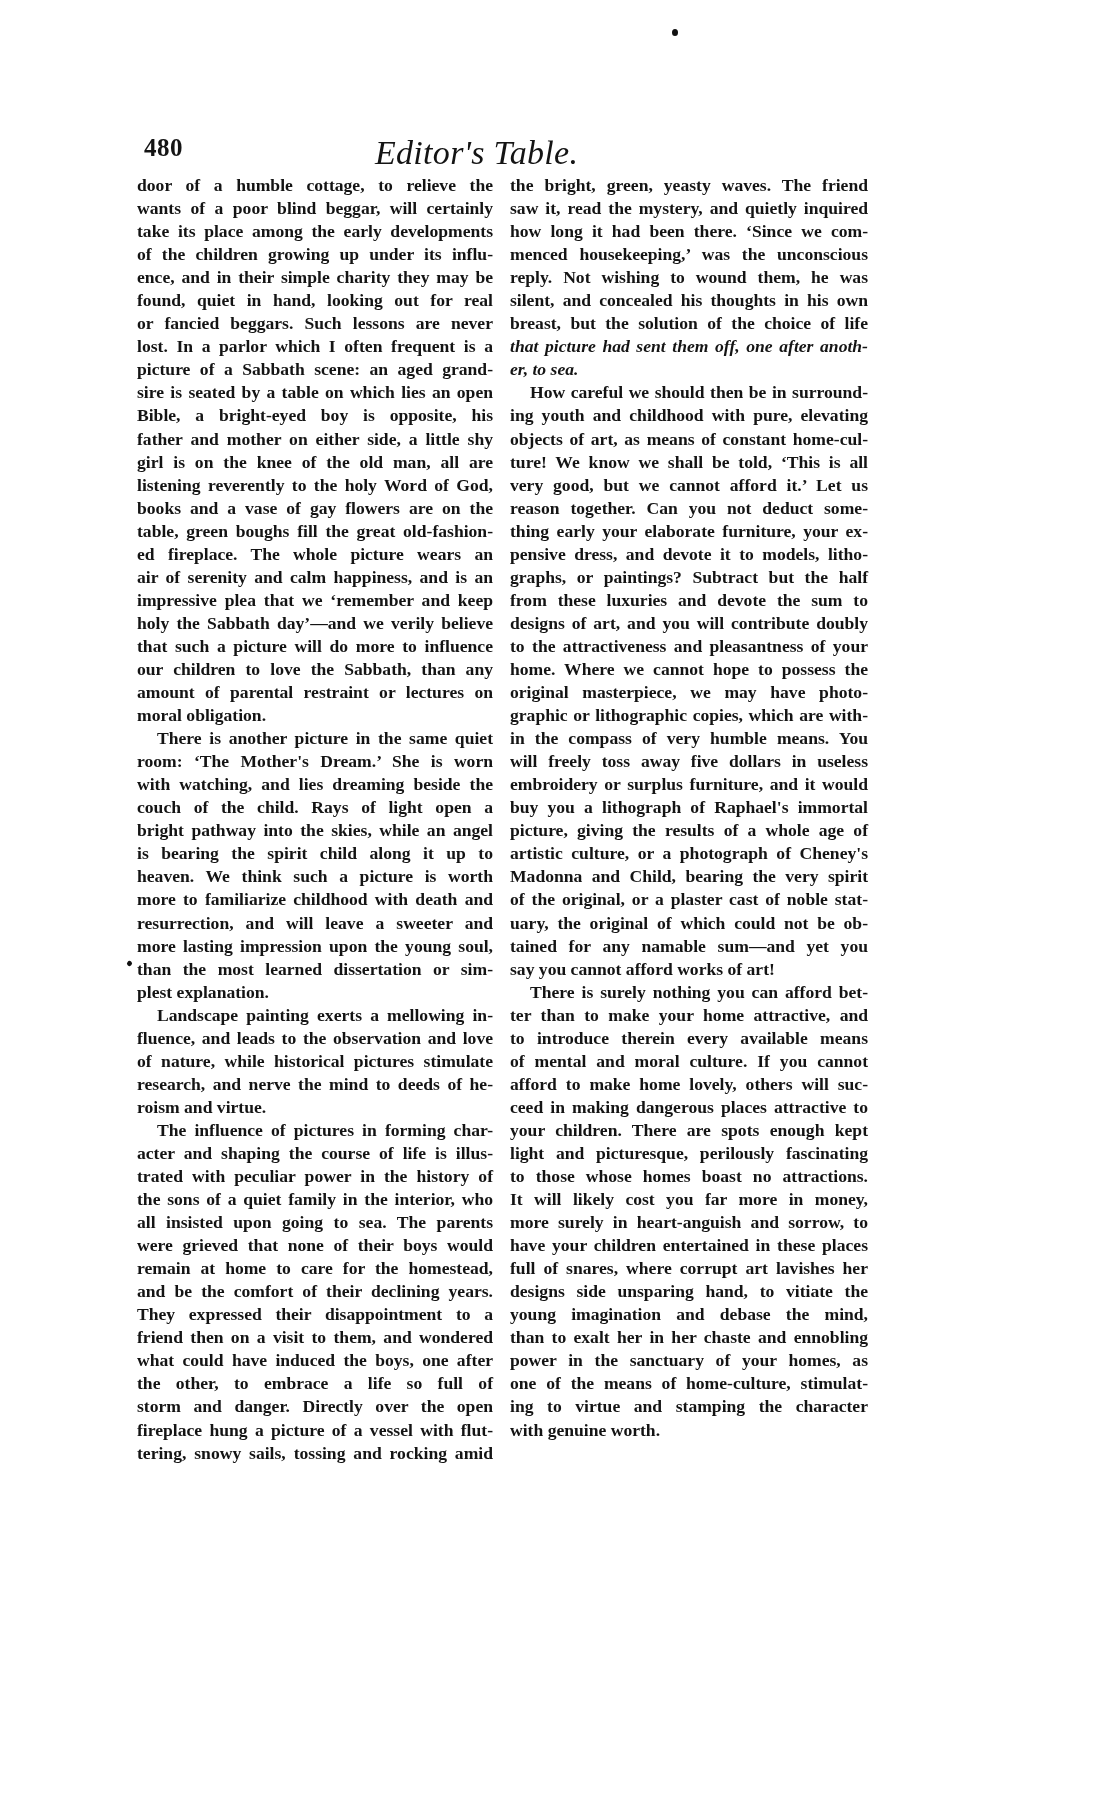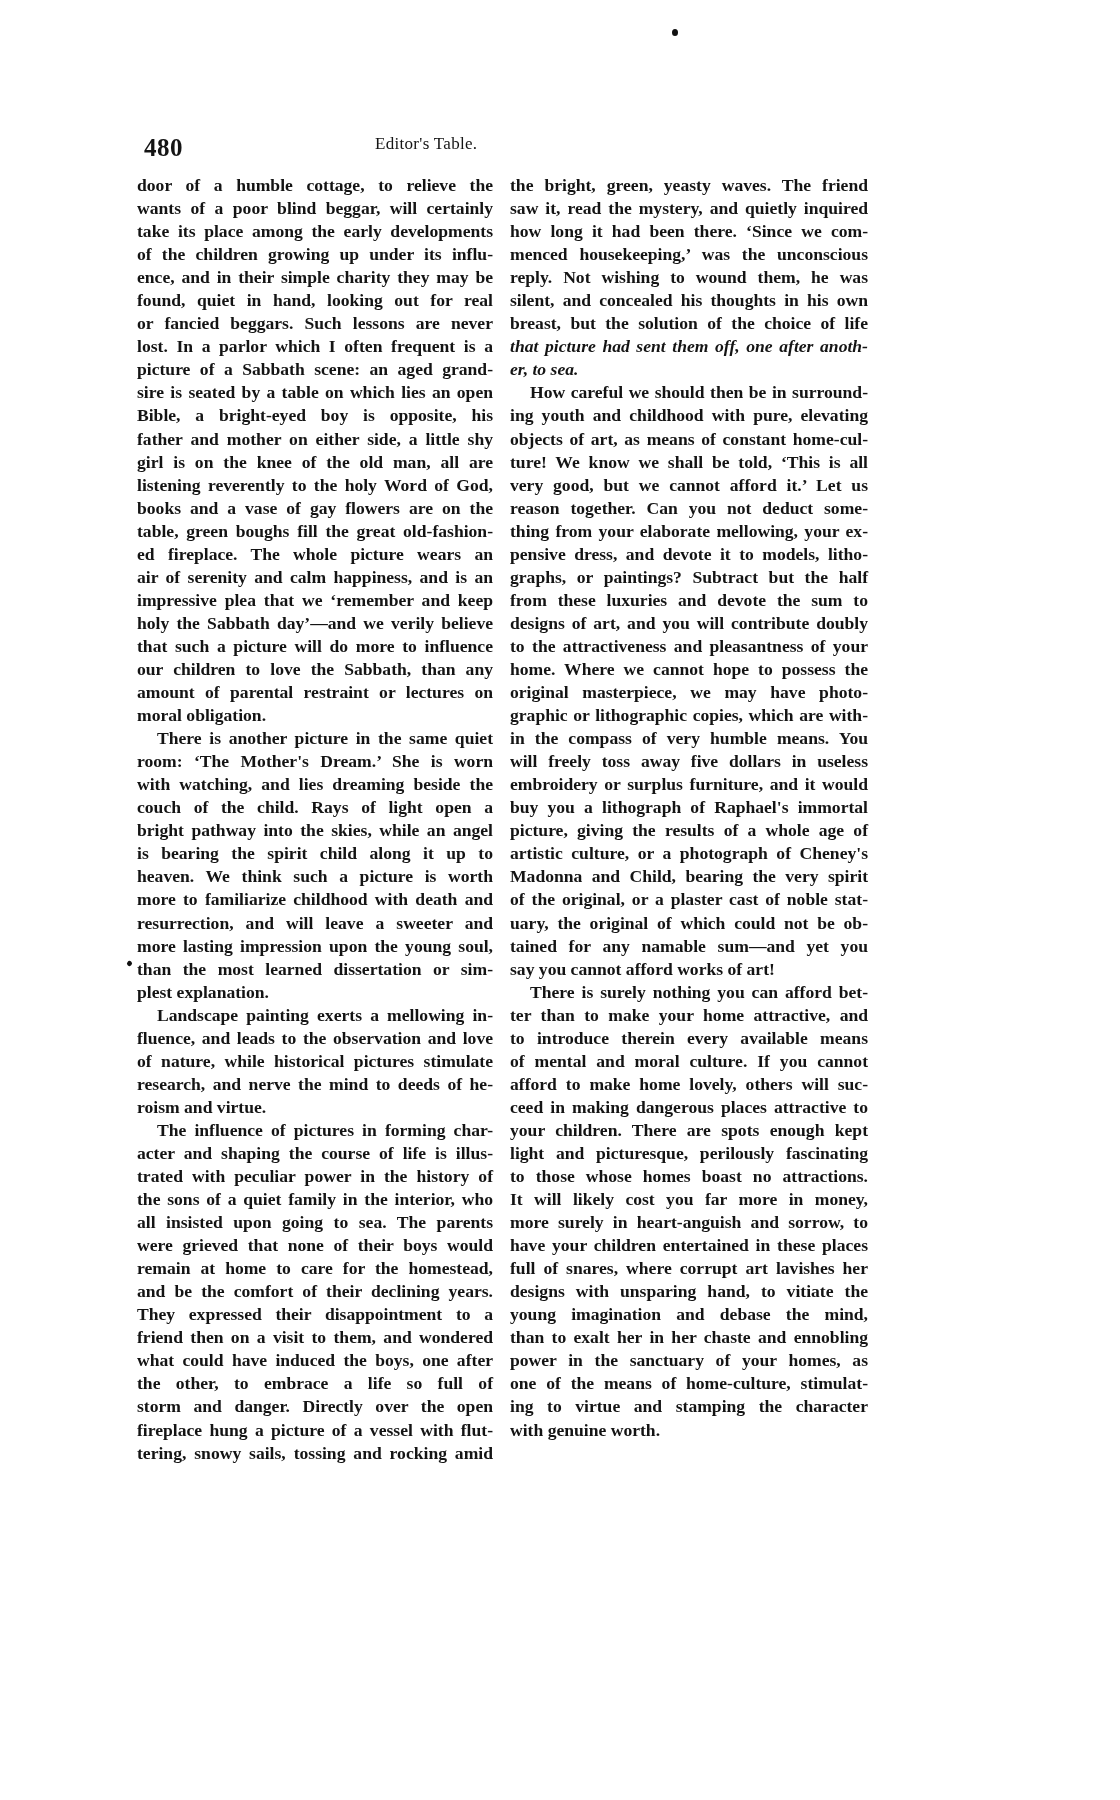--- a/index.html
+++ b/index.html
@@ -1,21 +1,21 @@
 <!DOCTYPE html>
 <html><head>
 <meta charset="utf-8">
 <style>
   html, body { margin: 0; padding: 0; background: #ffffff; }
   body { width: 1120px; height: 1800px; position: relative; overflow: hidden; }
   .page { position: absolute; left: 0; top: 0; width: 1120px; height: 1800px; background: #ffffff; color: #141414; font-family: "Liberation Serif", "DejaVu Serif", serif; }
   .mark { position: absolute; background: #111; border-radius: 50%; }
   .header { position: absolute; top: 134px; left: 144px; width: 731px; height: 36px; }
   .page-number { position: absolute; left: 0; top: 0; font-size: 25px; font-weight: bold; letter-spacing: 0.5px; }
-  .running-title { position: absolute; left: 231px; top: 0; font-size: 17px; letter-spacing: 0.3px; }
+  .running-title { position: absolute; left: 231px; top: 0; font-size: 34px; font-style: italic; letter-spacing: 0.3px; }
   .column { position: absolute; top: 174px; font-size: 17.6px; line-height: 23.05px; text-align: justify; font-weight: bold; }
   .col-left { left: 137px; width: 356px; }
   .col-right { left: 510px; width: 358px; }
   .line { display: block; white-space: nowrap; text-align-last: justify; height: 23.05px; overflow: visible; }
   .line.last { text-align-last: left; }
   .line.indent { padding-left: 20px; }
   .ital { font-style: italic; }
 </style>
 </head>
 <body>
@@ -96,21 +96,21 @@
       <span class="line">silent, and concealed his thoughts in his own</span>
       <span class="line">breast, but the solution of the choice of life</span>
       <span class="line"><span class="ital">that picture had sent them off,</span><span class="ital"> one after anoth-</span></span>
       <span class="line last ital">er, to sea.</span>
       <span class="line indent">How careful we should then be in surround-</span>
       <span class="line">ing youth and childhood with pure, elevating</span>
       <span class="line">objects of art, as means of constant home-cul-</span>
       <span class="line">ture!  We know we shall be told, ‘This is all</span>
       <span class="line">very good, but we cannot afford it.’  Let us</span>
       <span class="line">reason together.  Can you not deduct some-</span>
-      <span class="line">thing from your elaborate mellowing, your ex-</span>
+      <span class="line">thing early your elaborate furniture, your ex-</span>
       <span class="line">pensive dress, and devote it to models, litho-</span>
       <span class="line">graphs, or paintings?  Subtract but the half</span>
       <span class="line">from these luxuries and devote the sum to</span>
       <span class="line">designs of art, and you will contribute doubly</span>
       <span class="line">to the attractiveness and pleasantness of your</span>
       <span class="line">home.  Where we cannot hope to possess the</span>
       <span class="line">original masterpiece, we may have photo-</span>
       <span class="line">graphic or lithographic copies, which are with-</span>
       <span class="line">in the compass of very humble means.  You</span>
       <span class="line">will freely toss away five dollars in useless</span>
@@ -129,21 +129,21 @@
       <span class="line">of mental and moral culture.  If you cannot</span>
       <span class="line">afford to make home lovely, others will suc-</span>
       <span class="line">ceed in making dangerous places attractive to</span>
       <span class="line">your children.  There are spots enough kept</span>
       <span class="line">light and picturesque, perilously fascinating</span>
       <span class="line">to those whose homes boast no attractions.</span>
       <span class="line">It will likely cost you far more in money,</span>
       <span class="line">more surely in heart-anguish and sorrow, to</span>
       <span class="line">have your children entertained in these places</span>
       <span class="line">full of snares, where corrupt art lavishes her</span>
-      <span class="line">designs with unsparing hand, to vitiate the</span>
+      <span class="line">designs side unsparing hand, to vitiate the</span>
       <span class="line">young imagination and debase the mind,</span>
       <span class="line">than to exalt her in her chaste and ennobling</span>
       <span class="line">power in the sanctuary of your homes, as</span>
       <span class="line">one of the means of home-culture, stimulat-</span>
       <span class="line">ing to virtue and stamping the character</span>
       <span class="line last">with genuine worth.</span>
     </div>
 </div>
 
 </body></html>

